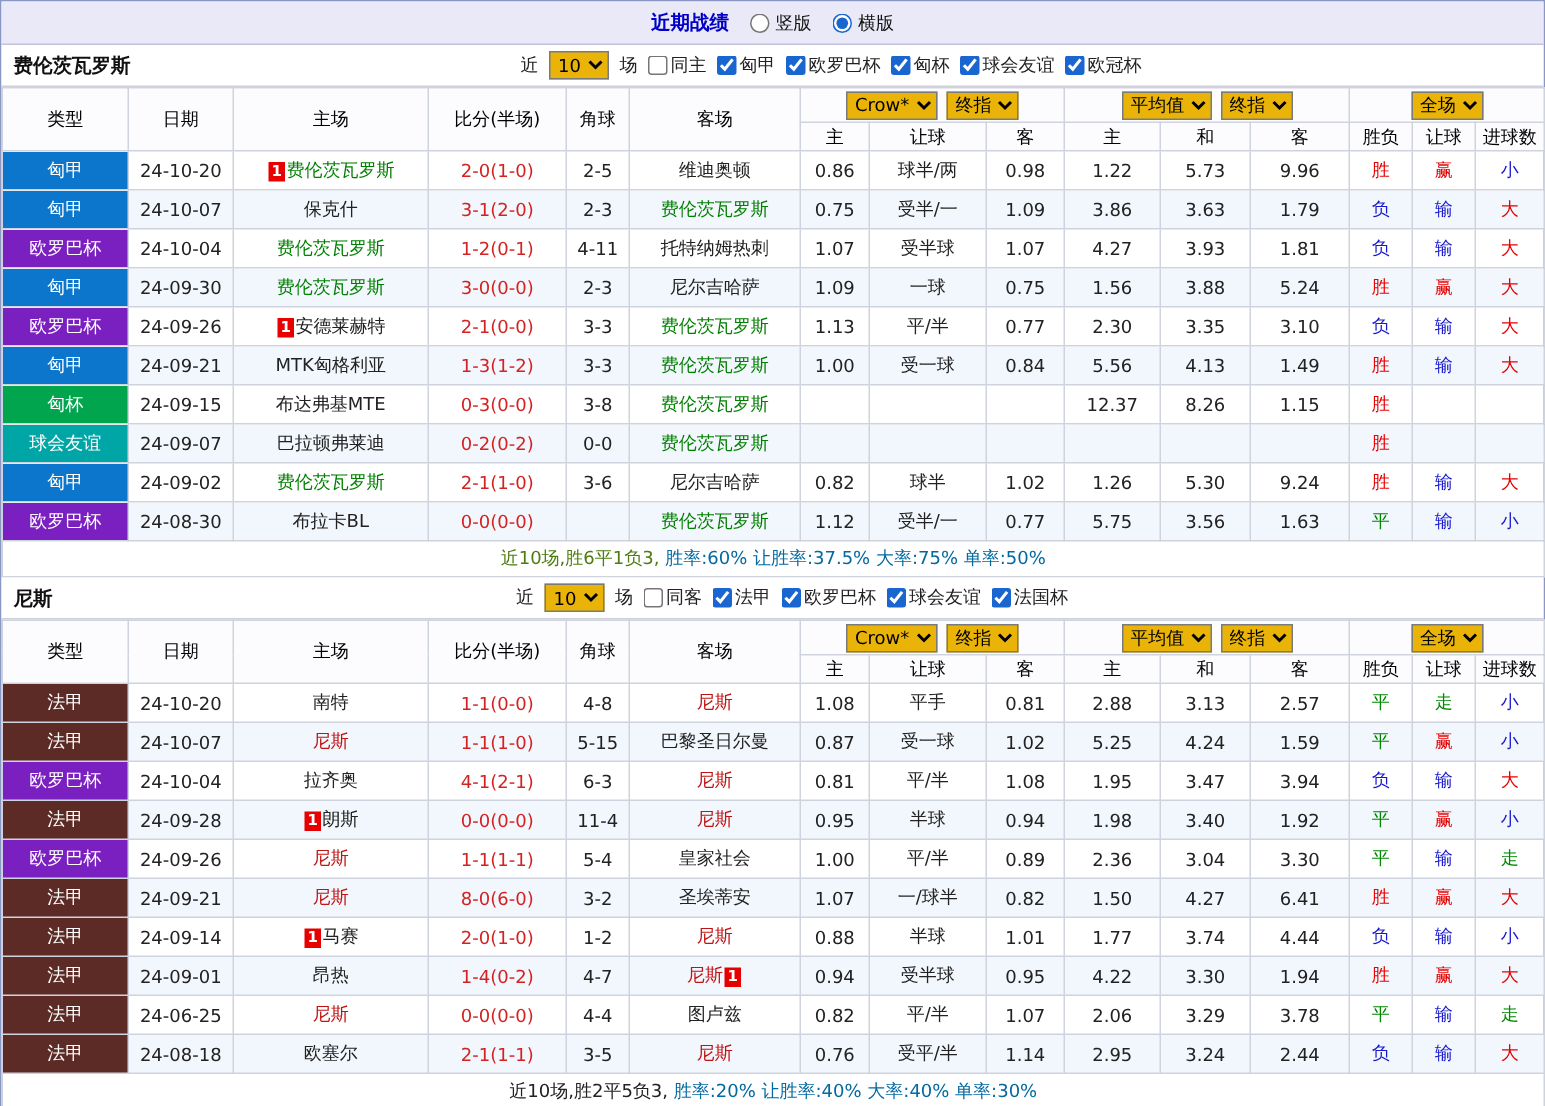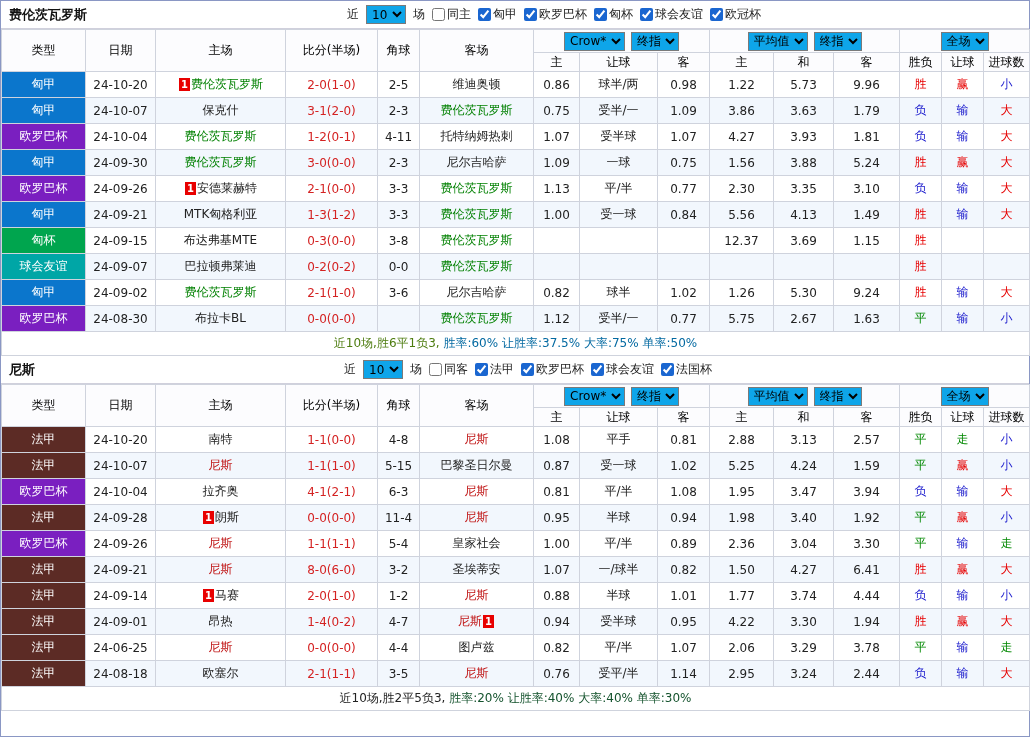--- a/index.html
+++ b/index.html
@@ -7,39 +7,50 @@
   .page{width:1030px;min-height:737px;border:1px solid #8a97c4;background:#fff;}
   .topbar{display:flex;align-items:center;justify-content:center;gap:14px;height:29px;background:#e9e9f7;border-bottom:1px solid #c3c3dd;}
   .title{color:#0000c8;font-weight:bold;font-size:13px;}
   .radio{display:inline-flex;align-items:center;gap:4px;cursor:pointer;color:#111;}
   input[type=radio],input[type=checkbox]{accent-color:#1a66d0;margin:0;width:13px;height:13px;}
   .section-head{display:flex;align-items:center;height:28px;padding:0 8px;border-bottom:1px solid #d0d0dc;background:#fff;}
   .team-name{font-weight:bold;font-size:13px;color:#111;}
   .filters{display:flex;align-items:center;gap:7px;margin:0 auto;}
   .chk{display:inline-flex;align-items:center;gap:2px;cursor:pointer;}
   .chk-group{display:inline-flex;gap:7px;}
-  select{height:19px;font-size:12px;font-family:inherit;border:1px solid #7a7a7a;background:#0ea5e9;padding:0 1px;}
+  select{height:19px;font-size:12px;font-family:inherit;border:1px solid #7a7a7a;background:#eab308;padding:0 1px;}
   table{width:100%;border-collapse:collapse;table-layout:fixed;}
   th,td{border:1px solid #cfd3dd;text-align:center;white-space:nowrap;overflow:hidden;padding:0 1px;}
   thead th{font-weight:normal;background:#fcfcfe;height:19px;color:#000;}
   th.ddcell{height:23px;}
   th.ddcell select{margin:0 3px;}
   tbody td{height:26px;}
   tbody tr:nth-child(even) td{background:#f2f7fd;}
   td.lg{color:#fff;}
   td.score{color:#d42222;}
   .team{cursor:pointer;}
   .mark{display:inline-block;background:#e80000;color:#fff;width:11px;height:13px;line-height:13px;font-size:10px;margin:0 1px;font-weight:bold;}
   td.summary{height:24px;background:#fff;}
 </style>
 </head>
 <body>
 
 <div class="page">
 
+  <div class="topbar">
+    <span class="title">近期战绩</span>
+    <label class="radio">
+      <input type="radio" name="layout-mode" style="">
+      <span>竖版</span>
+    </label>
+    <label class="radio">
+      <input type="radio" name="layout-mode" checked="" style="">
+      <span>横版</span>
+    </label>
+  </div>
 
   <section>
     <div class="section-head">
       <span class="team-name">费伦茨瓦罗斯</span>
       <div class="filters">
         <span>近</span>
         <select><option>10</option></select>
         <span>场</span>
         <label class="chk">
           <input type="checkbox" style="">
@@ -224,21 +235,21 @@
             <td class="lg" style="background: rgb(0, 165, 78);">匈杯</td>
             <td class="date">24-09-15</td>
             <td class="teamcell"><span class="team">布达弗基MTE</span></td>
             <td class="score">0-3(0-0)</td>
             <td class="corner">3-8</td>
             <td class="teamcell"><span class="team" style="color: rgb(0, 128, 0);">费伦茨瓦罗斯</span></td>
             <td class="odds"></td>
             <td class="odds"></td>
             <td class="odds"></td>
             <td class="odds">12.37</td>
-            <td class="odds">3.69</td>
+            <td class="odds">8.26</td>
             <td class="odds">1.15</td>
             <td class="res" style="color: rgb(230, 0, 0);">胜</td>
             <td class="res"></td>
             <td class="res"></td>
           </tr>
           <tr>
             <td class="lg" style="background: rgb(0, 166, 166);">球会友谊</td>
             <td class="date">24-09-07</td>
             <td class="teamcell"><span class="team">巴拉顿弗莱迪</span></td>
             <td class="score">0-2(0-2)</td>
@@ -275,21 +286,21 @@
             <td class="lg" style="background: rgb(122, 31, 192);">欧罗巴杯</td>
             <td class="date">24-08-30</td>
             <td class="teamcell"><span class="team">布拉卡BL</span></td>
             <td class="score">0-0(0-0)</td>
             <td class="corner"></td>
             <td class="teamcell"><span class="team" style="color: rgb(0, 128, 0);">费伦茨瓦罗斯</span></td>
             <td class="odds">1.12</td>
             <td class="odds">受半/一</td>
             <td class="odds">0.77</td>
             <td class="odds">5.75</td>
-            <td class="odds">2.67</td>
+            <td class="odds">3.56</td>
             <td class="odds">1.63</td>
             <td class="res" style="color: rgb(0, 136, 0);">平</td>
             <td class="res" style="color: rgb(26, 26, 205);">输</td>
             <td class="res" style="color: rgb(26, 26, 205);">小</td>
           </tr>
         </tbody>
       <tfoot>
         <tr>
             <td colspan="15" class="summary"><span style="color: #4d7c0f;">近10场,胜6平1负3, </span><span style="color: #0369a1;">胜率:60% 让胜率:37.5% 大率:75% 单率:50%</span></td>
           </tr>
@@ -543,19 +554,19 @@
             <td class="odds">2.95</td>
             <td class="odds">3.24</td>
             <td class="odds">2.44</td>
             <td class="res" style="color: rgb(26, 26, 205);">负</td>
             <td class="res" style="color: rgb(26, 26, 205);">输</td>
             <td class="res" style="color: rgb(230, 0, 0);">大</td>
           </tr>
         </tbody>
       <tfoot>
         <tr>
-            <td colspan="15" class="summary"><span style="color: rgb(34, 34, 34);">近10场,胜2平5负3, </span><span style="color: #14532d;">胜率:20% 让胜率:40% 大率:40% 单率:30%</span></td>
+            <td colspan="15" class="summary"><span style="color: rgb(34, 34, 34);">近10场,胜2平5负3, </span><span style="color: #0369a1;">胜率:20% 让胜率:40% 大率:40% 单率:30%</span></td>
           </tr>
       </tfoot>
     </table>
   </section>
 
 </div>
 
 </body></html>

